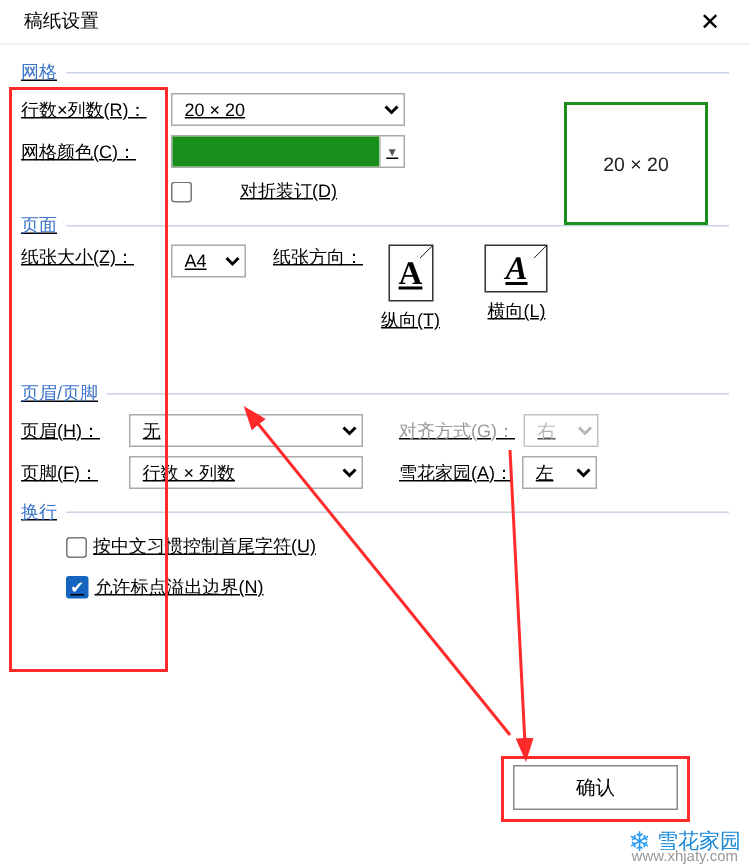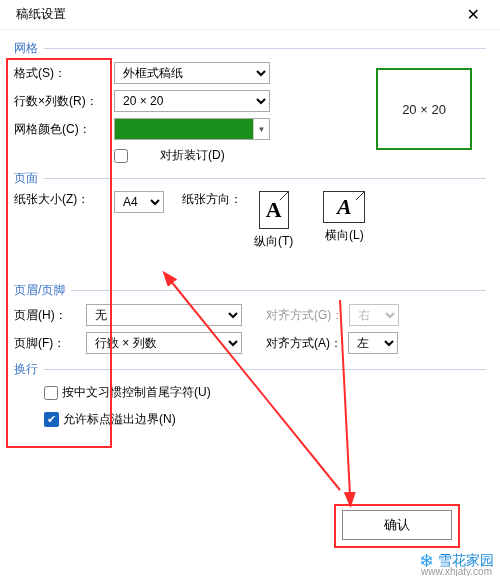--- a/index.html
+++ b/index.html
@@ -16,21 +16,21 @@
   .titlebar {
     display: flex;
     align-items: center;
     justify-content: space-between;
     height: 30px;
     padding: 0 16px;
     border-bottom: 1px solid #eee;
   }
   .titlebar .title { font-size: 12.5px; }
   .titlebar .close { font-size: 16px; cursor: pointer; padding: 0 4px;}
-  .content { padding: 4px 14px 8px 14px; }
+  .content { padding: 4px 14px 8px 14px; text-decoration: underline; }
   .group-header {
     color: #3b73c8;
     font-size: 12px;
     margin: 6px 0 2px 0;
     display: flex;
     align-items: center;
   }
   .group-header .line {
     flex: 1;
     height: 1px;
@@ -167,26 +167,20 @@
   <span class="close">✕</span>
 </div>
 
 <div class="content">
 
   <div class="group-header">
     <span>网格</span>
       <span class="line"></span>
   </div>
 
-  <div class="row">
-    <span class="label">格式(S)：</span>
-    <select class="sel-w1">
-      <option>外框式稿纸</option>
-    </select>
-  </div>
 
   <div class="row">
     <span class="label">行数×列数(R)：</span>
     <select class="sel-w1">
       <option>20 × 20</option>
     </select>
   </div>
 
   <div class="row">
     <span class="label">网格颜色(C)：</span>
@@ -246,21 +240,21 @@
     <select class="sel-wsmall disabled" disabled="" style="margin-left:6px;color:#999;">
       <option>右</option>
     </select>
   </div>
 
   <div class="row">
     <span class="label" style="width:72px;">页脚(F)：</span>
     <select class="sel-wmed">
       <option>行数 × 列数</option>
     </select>
-    <span style="margin-left:24px;">对齐方式(A)：</span>
+    <span style="margin-left:24px;">雪花家园(A)：</span>
     <select class="sel-wsmall" style="margin-left:6px;">
       <option>左</option>
     </select>
   </div>
 
   <div class="group-header">
     <span>换行</span>
       <span class="line"></span>
   </div>
 

